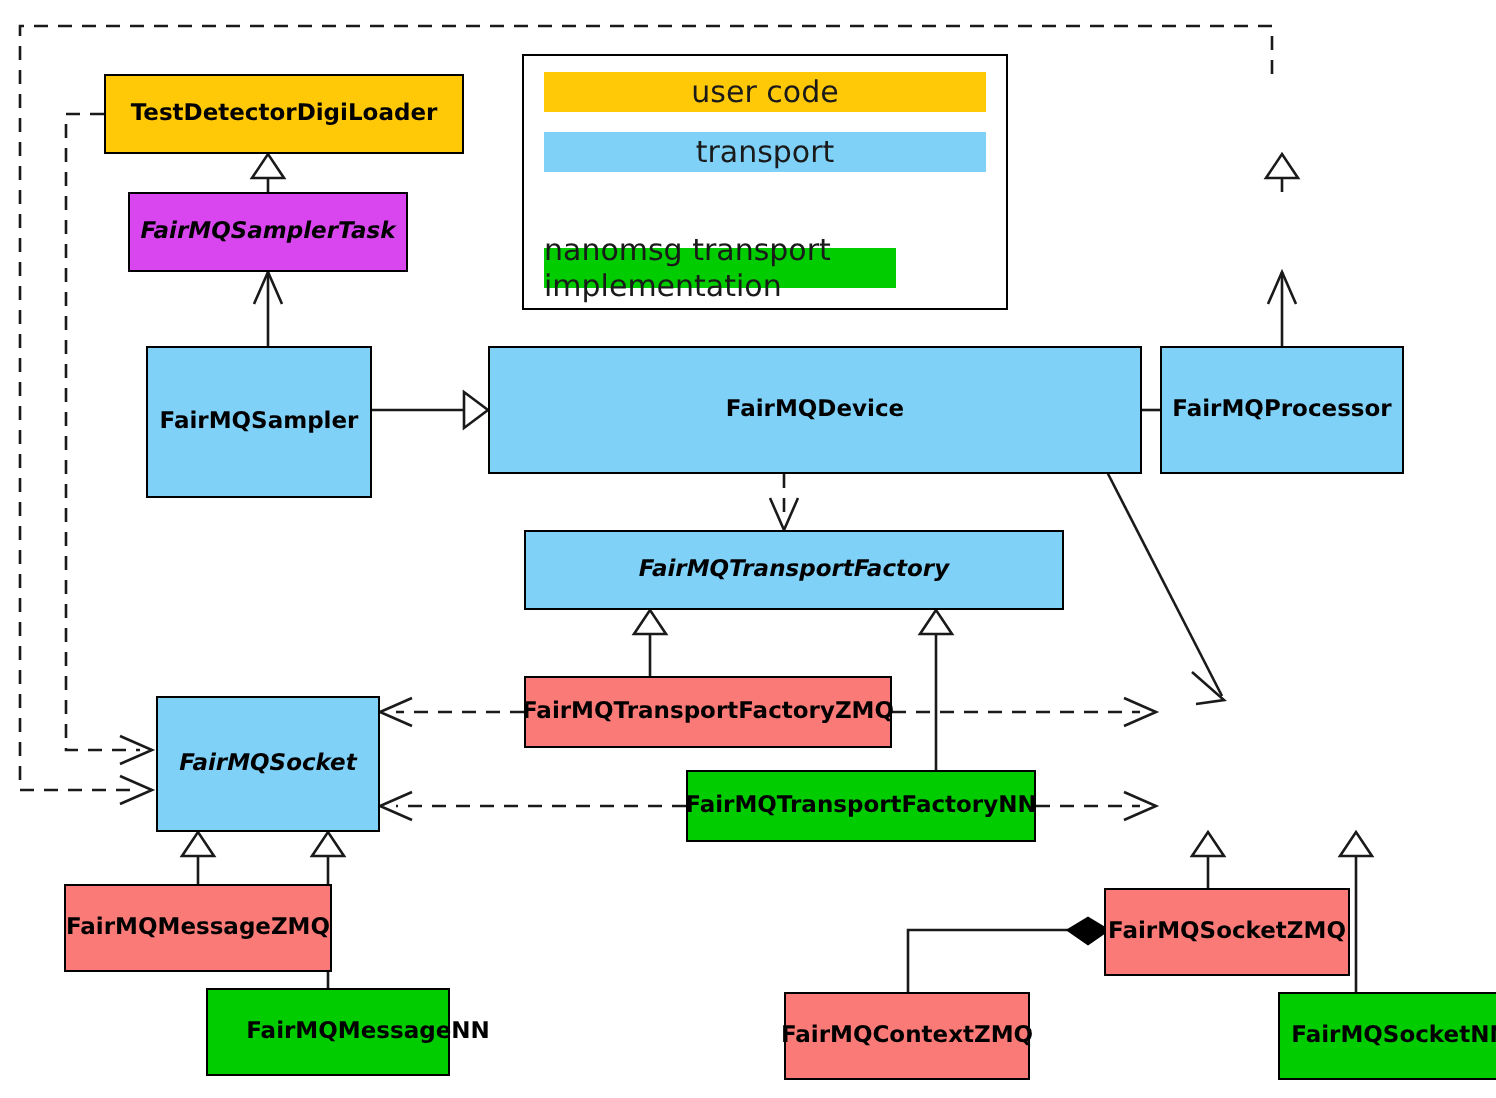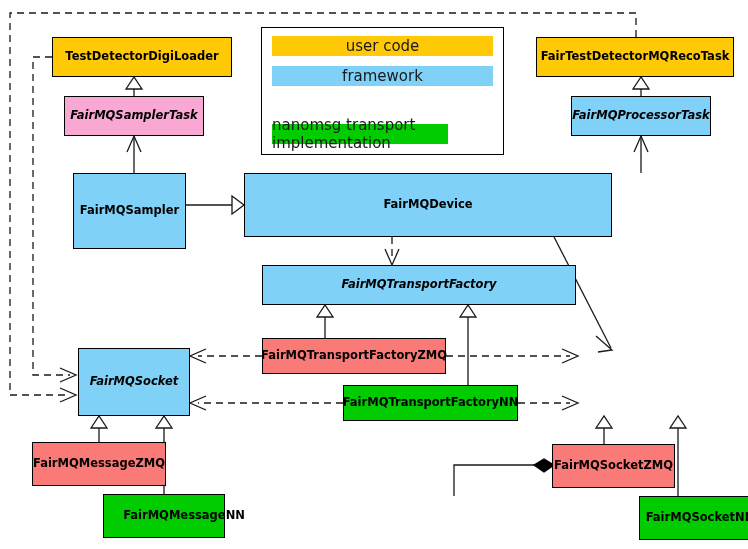--- a/index.html
+++ b/index.html
@@ -88,42 +88,39 @@
 
     <path class="ln" d="M 454 496 L 454 465 L 534 465"></path>
     <polygon class="dia" points="534,465 544,459 554,465 544,472"></polygon>
 
   </svg>
 
   <div class="node" style="left:52px;top:37px;width:180px;height:40px;background:#FFC907;">
     <span>TestDetectorDigiLoader</span>
   </div>
 
-  <div class="node" style="left:536px;top:37px;width:198px;height:40px;background:#FFC907;">
-    <span>FairTestDetectorMQRecoTask</span>
-  </div>
 
-  <div class="node abstract" style="left:64px;top:96px;width:140px;height:40px;background:#f9a8d4;">
+  <div class="node abstract" style="left:64px;top:96px;width:140px;height:40px;background:#d946ef;">
     <span>FairMQSamplerTask</span>
   </div>
 
-  <div class="node abstract" style="left:571px;top:96px;width:140px;height:40px;background:#7FD1F7;">
-    <span>FairMQProcessorTask</span>
-  </div>
 
   <div class="node" style="left:73px;top:173px;width:113px;height:76px;background:#7FD1F7;">
     <span>FairMQSampler</span>
   </div>
 
-  <div class="node" style="left:244px;top:173px;width:368px;height:64px;background:#7FD1F7;">
+  <div class="node" style="left:244px;top:173px;width:327px;height:64px;background:#7FD1F7;">
     <span>FairMQDevice</span>
   </div>
 
+  <div class="node" style="left:580px;top:173px;width:122px;height:64px;background:#7FD1F7;">
+    <span>FairMQProcessor</span>
+  </div>
 
-  <div class="node abstract" style="left:262px;top:265px;width:314px;height:40px;background:#7FD1F7;">
+  <div class="node abstract" style="left:262px;top:265px;width:270px;height:40px;background:#7FD1F7;">
     <span>FairMQTransportFactory</span>
   </div>
 
   <div class="node" style="left:262px;top:338px;width:184px;height:36px;background:#FA7A78;">
     <span>FairMQTransportFactoryZMQ</span>
   </div>
 
   <div class="node" style="left:343px;top:385px;width:175px;height:36px;background:#00CC00;">
     <span>FairMQTransportFactoryNN</span>
   </div>
@@ -138,34 +135,37 @@
   </div>
 
   <div class="node" style="left:103px;top:494px;width:122px;height:44px;background:#00CC00;padding-left:44px;">
     <span>FairMQMessageNN</span>
   </div>
 
   <div class="node" style="left:552px;top:444px;width:123px;height:44px;background:#FA7A78;">
     <span>FairMQSocketZMQ</span>
   </div>
 
+  <div class="node" style="left:392px;top:496px;width:123px;height:44px;background:#FA7A78;">
+    <span>FairMQContextZMQ</span>
+  </div>
 
   <div class="node" style="left:639px;top:496px;width:122px;height:44px;background:#00CC00;">
     <span>FairMQSocketNN</span>
   </div>
 
   <div class="legend-box" style="left:261px;top:27px;width:243px;height:128px;">
   </div>
 
   <div class="legend-row" style="left:272px;top:36px;width:221px;height:20px;background:#FFC907;">
     <span>user code</span>
   </div>
 
   <div class="legend-row" style="left:272px;top:66px;width:221px;height:20px;background:#7FD1F7;">
-    <span>framework</span>
+    <span>transport</span>
   </div>
 
 
   <div class="legend-row" style="left:272px;top:124px;width:176px;height:20px;background:#00CC00;">
     <span>nanomsg transport implementation</span>
   </div>
 
 </div>
 
 </body></html>

